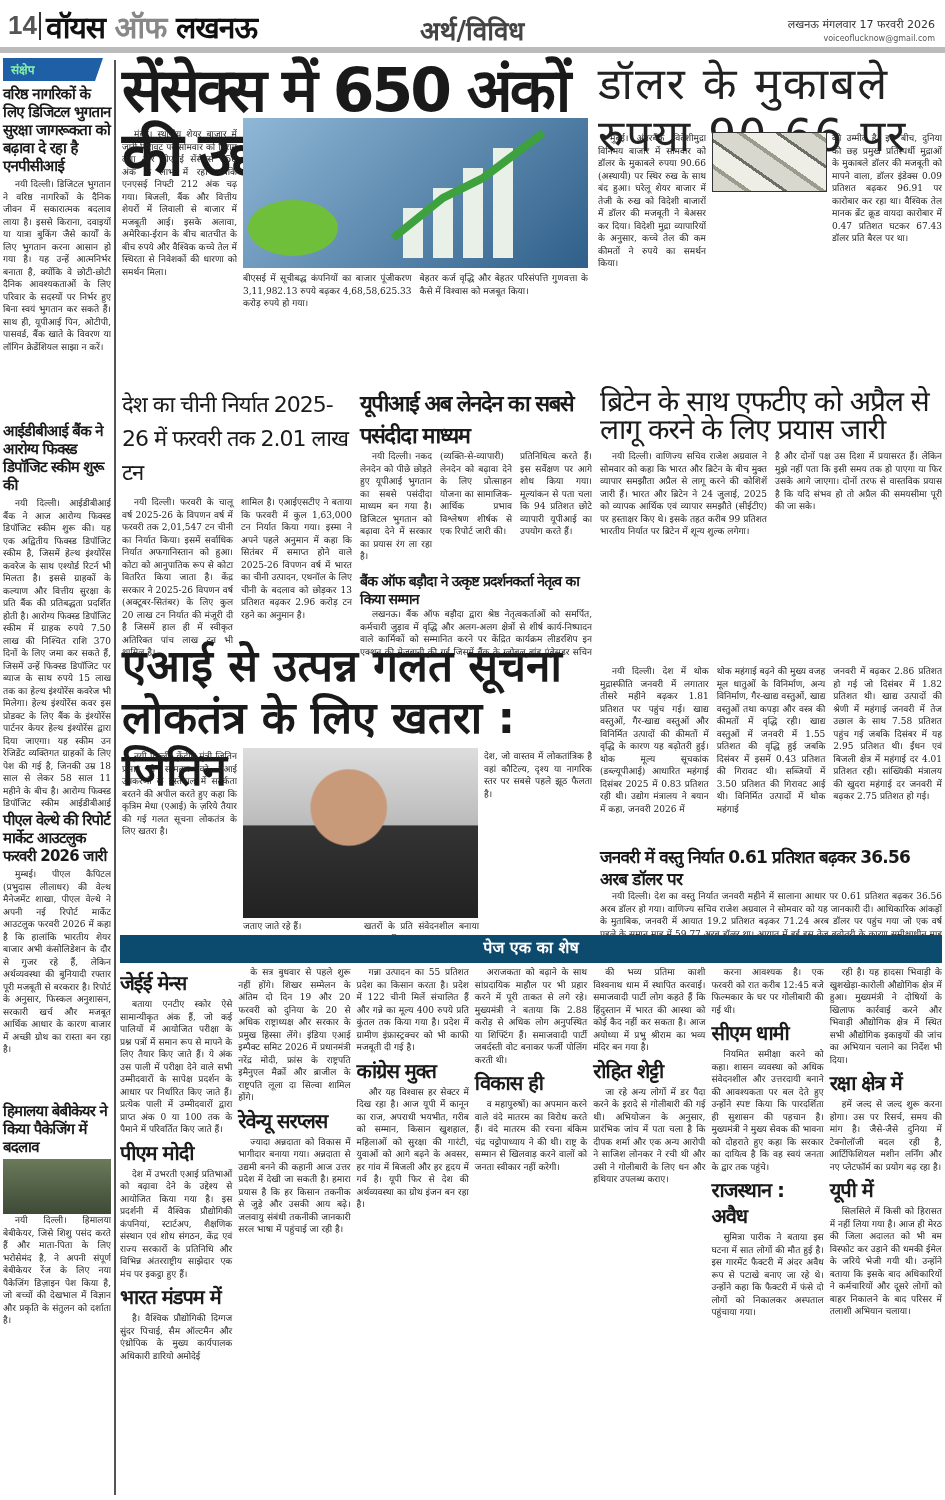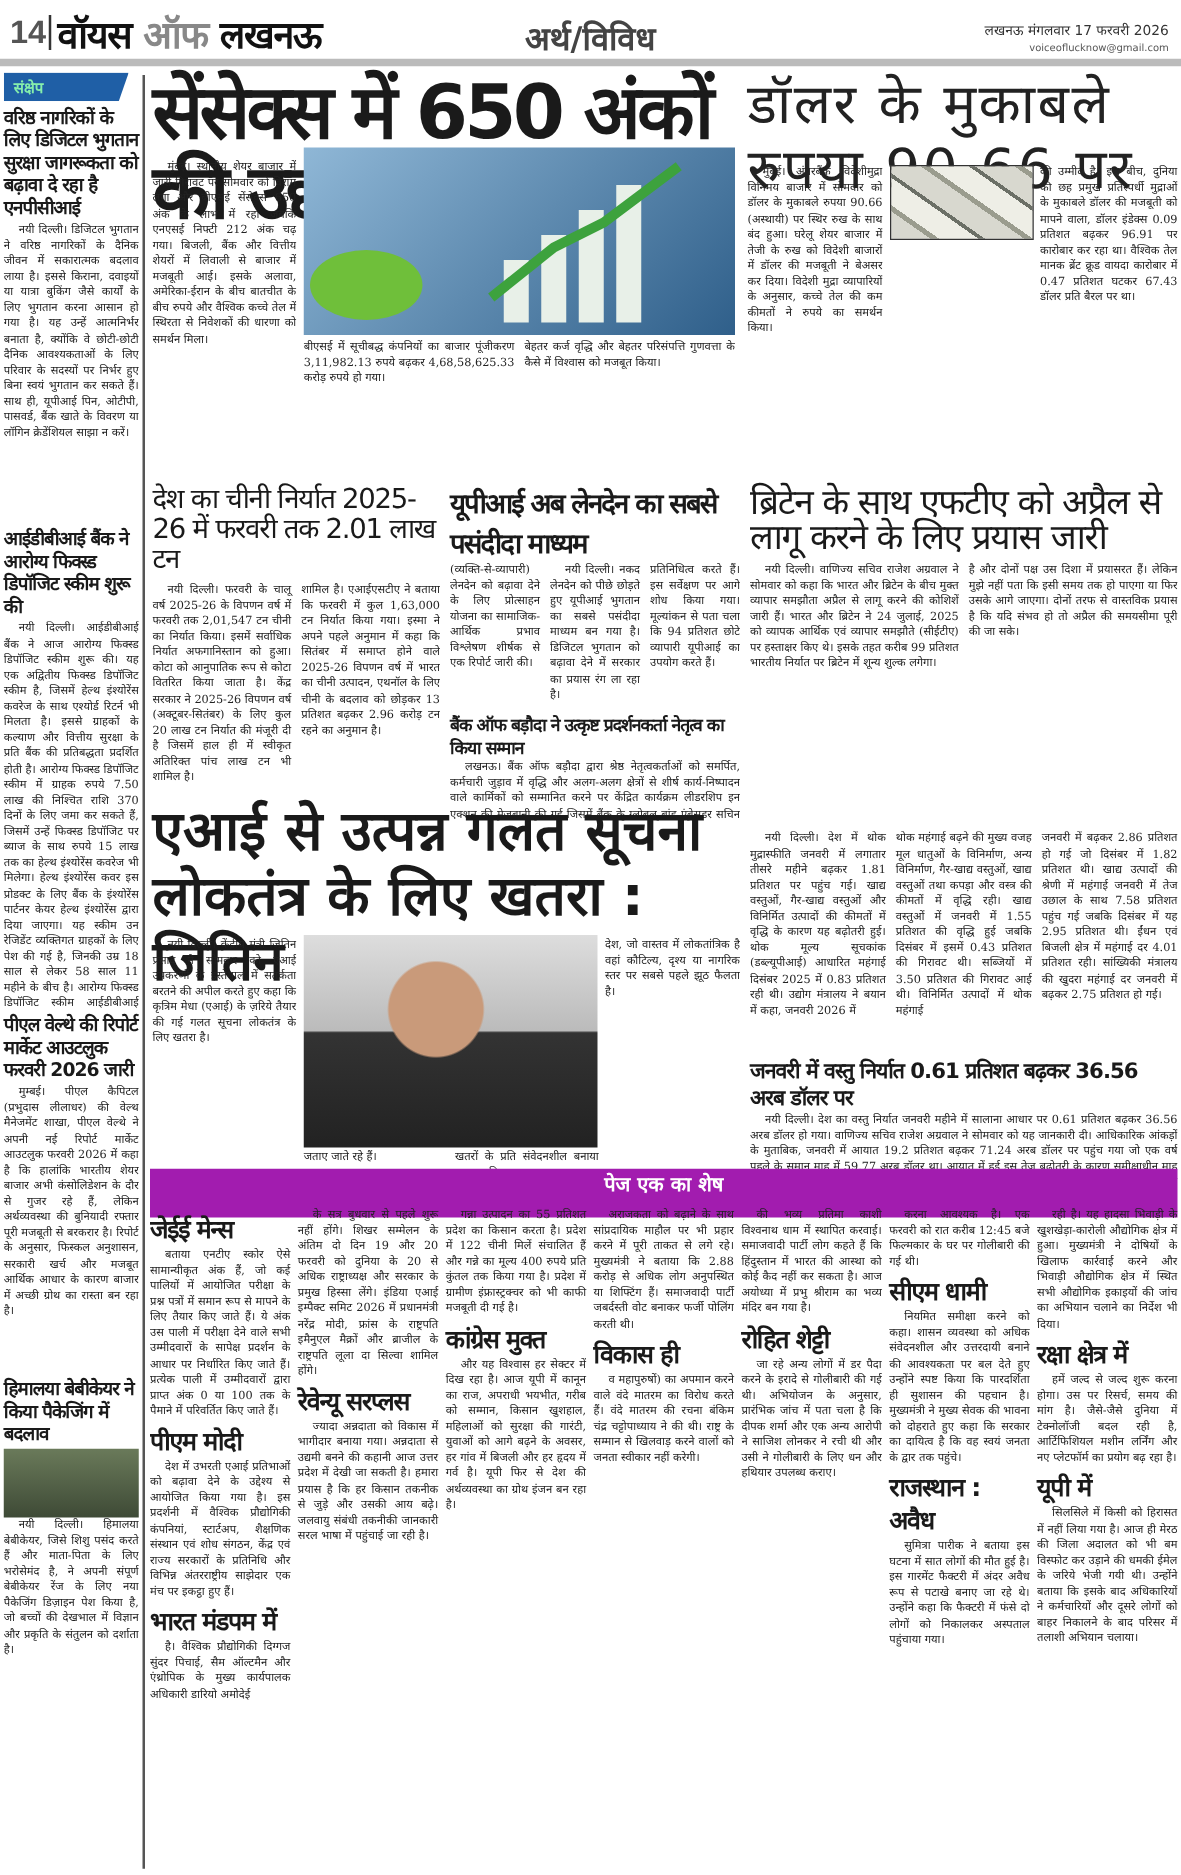--- a/index.html
+++ b/index.html
@@ -25,21 +25,21 @@
 .h-dollar{font:44px "DejaVu Sans",sans-serif;letter-spacing:2px;line-height:52px;color:#222}
 .h-bold{font:bold 26px "DejaVu Sans",sans-serif;letter-spacing:-1.5px;line-height:32px}
 .h-sm{font:bold 18px "DejaVu Sans",sans-serif;letter-spacing:-0.8px;line-height:22px}
 .h-ai{font:bold 52px "DejaVu Sans",sans-serif;letter-spacing:0px;line-height:60px}
 .cols{display:flex;gap:8px}
 .cols>div{flex:1}
 .img{background:linear-gradient(135deg,#8fb7d6,#2f5f8a);position:relative;overflow:hidden}
 .img-money{background:repeating-linear-gradient(35deg,#d8d8cf 0 18px,#9a9c8e 18px 22px,#eeeee6 22px 40px,#6b6f66 40px 43px)}
 .img-man{background:radial-gradient(circle at 45% 35%,#c99a7a 0 22%,transparent 23%),linear-gradient(180deg,#ddd 0,#bbb 45%,#333 46%,#222 100%)}
 .img-prod{background:linear-gradient(180deg,#6a7a5a,#3e4a36)}
-.bar{background:#a21caf;color:#fff;text-align:center;font:bold 16px "DejaVu Sans",sans-serif;height:39px;line-height:26px}
+.bar{background:#0c4a6e;color:#fff;text-align:center;font:bold 16px "DejaVu Sans",sans-serif;height:28px;line-height:26px}
 .sub{font:bold 20px "DejaVu Sans",sans-serif;letter-spacing:-1px;line-height:26px;margin:4px 0 2px}
 </style>
 </head>
 <body>
 
 <div class="hdr">
   <span class="pgno">14</span>
   <span class="pgbar"></span>
   <span class="mast">
     <span class="a">वॉयस</span>
@@ -103,33 +103,33 @@
 </div>
 <div class="box" style="left:598px;top:132px;width:108px;height:245px;overflow:hidden">
   <div class="txt ind">मुंबई। अंतरबैंक विदेशीमुद्रा विनिमय बाजार में सोमवार को डॉलर के मुकाबले रुपया 90.66 (अस्थायी) पर स्थिर रुख के साथ बंद हुआ। घरेलू शेयर बाजार में तेजी के रुख को विदेशी बाजारों में डॉलर की मजबूती ने बेअसर कर दिया। विदेशी मुद्रा व्यापारियों के अनुसार, कच्चे तेल की कम कीमतों ने रुपये का समर्थन किया।</div>
 </div>
 <div class="box img-money" style="left:712px;top:132px;width:115px;height:60px;border:1px solid #333"></div>
 <div class="box" style="left:832px;top:132px;width:110px;height:245px;overflow:hidden">
   <div class="txt">की उम्मीद है। इस बीच, दुनिया की छह प्रमुख प्रतिस्पर्धी मुद्राओं के मुकाबले डॉलर की मजबूती को मापने वाला, डॉलर इंडेक्स 0.09 प्रतिशत बढ़कर 96.91 पर कारोबार कर रहा था। वैश्विक तेल मानक ब्रेंट क्रूड वायदा कारोबार में 0.47 प्रतिशत घटकर 67.43 डॉलर प्रति बैरल पर था।</div>
 </div>
 
 <div class="box" style="left:122px;top:388px;width:230px">
-  <div class="h-mid" style="font-size:22px;line-height:24px">देश का चीनी निर्यात 2025-26 में फरवरी तक 2.01 लाख टन</div>
+  <div class="h-mid" style="font-size:22px;line-height:34px">देश का चीनी निर्यात 2025-26 में फरवरी तक 2.01 लाख टन</div>
   <div class="cols" style="margin-top:6px;height:175px;overflow:hidden">
     <div class="txt ind">नयी दिल्ली। फरवरी के चालू वर्ष 2025-26 के विपणन वर्ष में फरवरी तक 2,01,547 टन चीनी का निर्यात किया। इसमें सर्वाधिक निर्यात अफगानिस्तान को हुआ। कोटा को आनुपातिक रूप से कोटा वितरित किया जाता है। केंद्र सरकार ने 2025-26 विपणन वर्ष (अक्टूबर-सितंबर) के लिए कुल 20 लाख टन निर्यात की मंजूरी दी है जिसमें हाल ही में स्वीकृत अतिरिक्त पांच लाख टन भी शामिल है।</div>
     <div class="txt">शामिल है। एआईएसटीए ने बताया कि फरवरी में कुल 1,63,000 टन निर्यात किया गया। इस्मा ने अपने पहले अनुमान में कहा कि सितंबर में समाप्त होने वाले 2025-26 विपणन वर्ष में भारत का चीनी उत्पादन, एथनॉल के लिए चीनी के बदलाव को छोड़कर 13 प्रतिशत बढ़कर 2.96 करोड़ टन रहने का अनुमान है।</div>
   </div>
 </div>
 
 <div class="box" style="left:360px;top:388px;width:232px">
   <div class="h-bold" style="font-size:22px">यूपीआई अब लेनदेन का सबसे पसंदीदा माध्यम</div>
 </div>
 <div class="box cols" style="left:360px;top:450px;width:232px;height:120px;overflow:hidden">
+  <div class="txt ind">नयी दिल्ली। नकद लेनदेन को पीछे छोड़ते हुए यूपीआई भुगतान का सबसे पसंदीदा माध्यम बन गया है। डिजिटल भुगतान को बढ़ावा देने में सरकार का प्रयास रंग ला रहा है।</div>
   <div class="txt">(व्यक्ति-से-व्यापारी) लेनदेन को बढ़ावा देने के लिए प्रोत्साहन योजना का सामाजिक-आर्थिक प्रभाव विश्लेषण शीर्षक से एक रिपोर्ट जारी की।</div>
-  <div class="txt ind">नयी दिल्ली। नकद लेनदेन को पीछे छोड़ते हुए यूपीआई भुगतान का सबसे पसंदीदा माध्यम बन गया है। डिजिटल भुगतान को बढ़ावा देने में सरकार का प्रयास रंग ला रहा है।</div>
   <div class="txt">प्रतिनिधित्व करते हैं। इस सर्वेक्षण पर आगे शोध किया गया। मूल्यांकन से पता चला कि 94 प्रतिशत छोटे व्यापारी यूपीआई का उपयोग करते हैं।</div>
 </div>
 
 <div class="box" style="left:360px;top:572px;width:232px">
   <div class="h-sm" style="font-size:14px;line-height:18px">बैंक ऑफ बड़ौदा ने उत्कृष्ट प्रदर्शनकर्ता नेतृत्व का किया सम्मान</div>
   <div class="txt ind" style="height:48px;overflow:hidden">लखनऊ। बैंक ऑफ बड़ौदा द्वारा श्रेष्ठ नेतृत्वकर्ताओं को समर्पित, कर्मचारी जुड़ाव में वृद्धि और अलग-अलग क्षेत्रों से शीर्ष कार्य-निष्पादन वाले कार्मिकों को सम्मानित करने पर केंद्रित कार्यक्रम लीडरशिप इन एक्शन की मेजबानी की गई जिसमें बैंक के ग्लोबल ब्रांड एंबेसडर सचिन तेंदुलकर ने शिरकत की। कार्यक्रम में बैंक के निदेशक मंडल और कॉर्पोरेट कार्यालय तथा सभी अंचलों के वरिष्ठ कार्यपालक भी शामिल हुए।</div>
 </div>
 
 <div class="box" style="left:600px;top:388px;width:342px">
   <div class="h-mid" style="font-size:28px;line-height:28px">ब्रिटेन के साथ एफटीए को अप्रैल से लागू करने के लिए प्रयास जारी</div>

